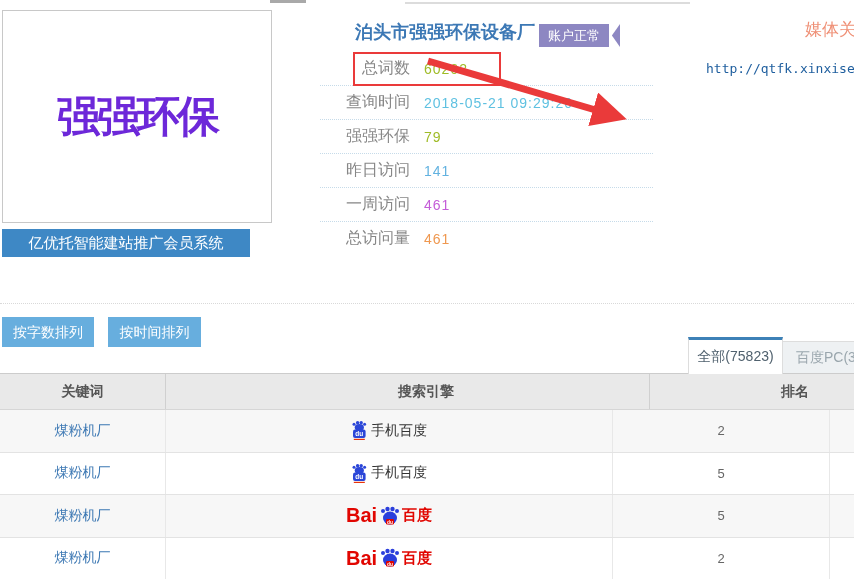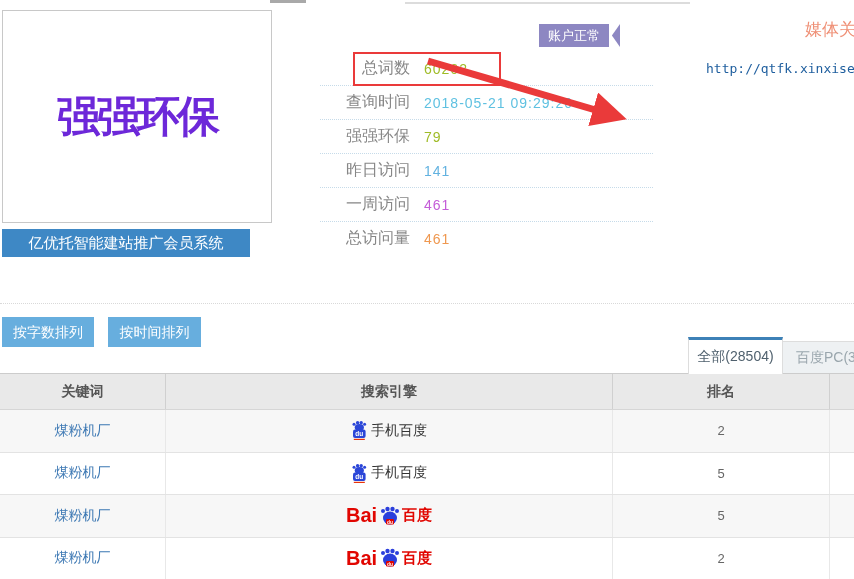--- a/index.html
+++ b/index.html
@@ -47,21 +47,21 @@
   #btn-time{left:108px;width:93px;}
   
   .tab{position:absolute;box-sizing:border-box;font-size:14px;display:flex;align-items:center;}
   #tab-all{left:688px;top:337px;width:95px;height:37px;background:#fff;border:1px solid #ddd;
     border-top:3px solid #3d81b7;border-bottom:none;justify-content:center;color:#50616e;z-index:2;}
   #tab-baidu-pc{left:782px;top:341px;width:100px;height:33px;background:#eef1f3;
     border:1px solid #ddd;border-bottom:none;padding-left:13px;color:#9aa6ad;}
   
   #kw-table{position:absolute;left:0;top:373px;width:854px;border-top:1px solid #ccc;}
   .thead{display:grid;grid-template-columns:166px 447px 217px 24px;height:35px;background:#e9e9e9;
-    border-bottom:1px solid #d6d6d6;}
+    border-bottom:1px solid #d6d6d6;gap:37px;}
   .th{display:flex;align-items:center;justify-content:center;font-weight:bold;font-size:14px;
     color:#555;border-right:1px solid #d0d0d0;}
   .th:last-child{border-right:none;}
   .trow{display:grid;grid-template-columns:166px 447px 217px 24px;height:42.5px;
     box-sizing:border-box;border-bottom:1px solid #e3e3e3;background:#fff;}
   .trow.odd{background:#f7f7f7;}
   .td{display:flex;align-items:center;justify-content:center;font-size:14px;
     border-right:1px solid #e8e8e8;}
   .td:last-child{border-right:none;}
   .td-keyword a{color:#3e79b4;text-decoration:none;cursor:pointer;}
@@ -77,20 +77,21 @@
 <div id="screen">
 
   <div class="cutline1"></div>
   <div class="cutline2"></div>
 
   <div id="logo-box">
     <span id="logo-text">强强环保</span>
   </div>
   <div id="logo-banner">亿优托智能建站推广会员系统</div>
 
+  <div id="company-title">泊头市强强环保设备厂</div>
   <div id="status-badge">
     <span class="badge-body">账户正常</span>
     <span class="badge-tail"></span>
   </div>
 
   <div id="stats-list">
   <div class="stat-row">
     <span class="stat-label">总词数</span>
     <span class="stat-value" style="color: rgb(159, 187, 38);">60262</span>
   </div>
@@ -132,21 +133,21 @@
   </svg>
 
   <div id="media-heading">媒体关</div>
   <a id="media-url">http://qtfk.xinxisea.</a>
 
   <div id="section-divider"></div>
 
   <button id="btn-words" class="sort-btn">按字数排列</button>
   <button id="btn-time" class="sort-btn">按时间排列</button>
 
-  <div id="tab-all" class="tab">全部(28504)</div>
+  <div id="tab-all" class="tab">全部(75823)</div>
   <div id="tab-baidu-pc" class="tab">百度PC(30</div>
 
   <div id="kw-table">
     <div class="thead">
       <div class="th">关键词</div>
       <div class="th">搜索引擎</div>
       <div class="th">排名</div>
       <div class="th"></div>
     </div>
     <div id="table-body">

